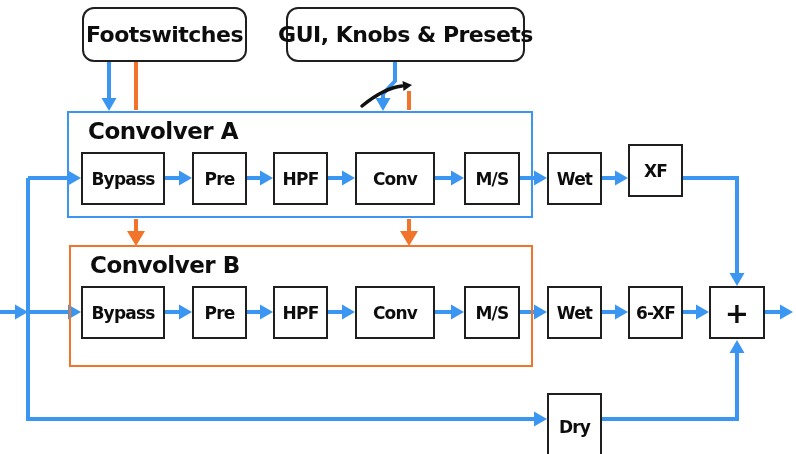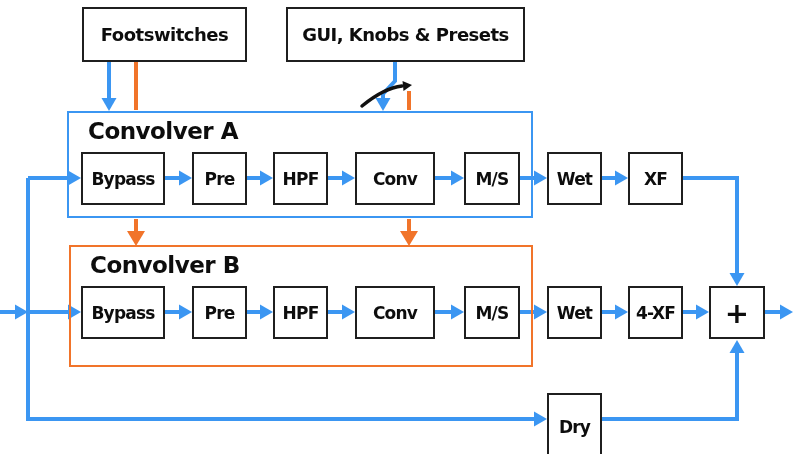--- a/index.html
+++ b/index.html
@@ -7,21 +7,21 @@
     position:relative;width:796px;height:454px;background:#ffffff;overflow:hidden;
     font-family:"DejaVu Sans","Liberation Sans",sans-serif;
   }
   #wires{position:absolute;left:0;top:0;width:796px;height:454px;}
   .node{
     position:absolute;display:flex;align-items:center;justify-content:center;
     background:#ffffff;border:2.5px solid #1f1f1f;box-sizing:border-box;
     font-weight:bold;font-size:17px;letter-spacing:-0.8px;color:#0d0d0d;
     white-space:nowrap;
   }
-  .topbox{font-size:18px;letter-spacing:-0.5px;}
+  .topbox{font-size:22px;letter-spacing:-0.5px;border-radius:12px;}
   .sum{font-size:29px;letter-spacing:0;}
   .group{
     position:absolute;background:transparent;border:2.5px solid #3b96f2;
     box-sizing:border-box;
     padding-left:28px;
   }
   .group .glabel{
     position:absolute;top:5px;left:19px;font-weight:bold;font-size:23px;
     letter-spacing:-0.5px;color:#0d0d0d;white-space:nowrap;
   }
@@ -143,27 +143,27 @@
       <div class="node topbox" style="left: 286px; top: 7px; width: 239px; height: 55px;">GUI, Knobs &amp; Presets</div>
       <div class="group" style="left: 67px; top: 111px; width: 466px; height: 107px; border-color: rgb(59, 150, 242);">
         <span class="glabel">Convolver A</span>
       </div>
       <div class="node" style="left: 81px; top: 152px; width: 84px; height: 53px;">Bypass</div>
       <div class="node" style="left: 192px; top: 152px; width: 55px; height: 53px;">Pre</div>
       <div class="node" style="left: 273px; top: 152px; width: 55px; height: 53px;">HPF</div>
       <div class="node" style="left: 355px; top: 152px; width: 80px; height: 53px;">Conv</div>
       <div class="node" style="left: 464px; top: 152px; width: 56px; height: 53px;">M/S</div>
       <div class="node" style="left: 547px; top: 152px; width: 55px; height: 53px;">Wet</div>
-      <div class="node" style="left: 628px; top: 152px; width: 55px; height: 53px;">XF</div>
+      <div class="node" style="left: 628px; top: 144px; width: 55px; height: 53px;">XF</div>
       <div class="group" style="left: 69px; top: 245px; width: 464px; height: 122px; border-color: rgb(241, 116, 42);">
         <span class="glabel">Convolver B</span>
       </div>
       <div class="node" style="left: 81px; top: 286px; width: 84px; height: 53px;">Bypass</div>
       <div class="node" style="left: 192px; top: 286px; width: 55px; height: 53px;">Pre</div>
       <div class="node" style="left: 273px; top: 286px; width: 55px; height: 53px;">HPF</div>
       <div class="node" style="left: 355px; top: 286px; width: 80px; height: 53px;">Conv</div>
       <div class="node" style="left: 464px; top: 286px; width: 56px; height: 53px;">M/S</div>
       <div class="node" style="left: 547px; top: 286px; width: 55px; height: 53px;">Wet</div>
-      <div class="node" style="left: 628px; top: 286px; width: 55px; height: 53px;">4-XF</div>
+      <div class="node" style="left: 628px; top: 286px; width: 55px; height: 53px;">6-XF</div>
       <div class="node sum" style="left: 709px; top: 286px; width: 56px; height: 53px;">+</div>
       <div class="node" style="left: 547px; top: 393px; width: 55px; height: 68px;">Dry</div>
     </div>
 </div>
 
 </body></html>

